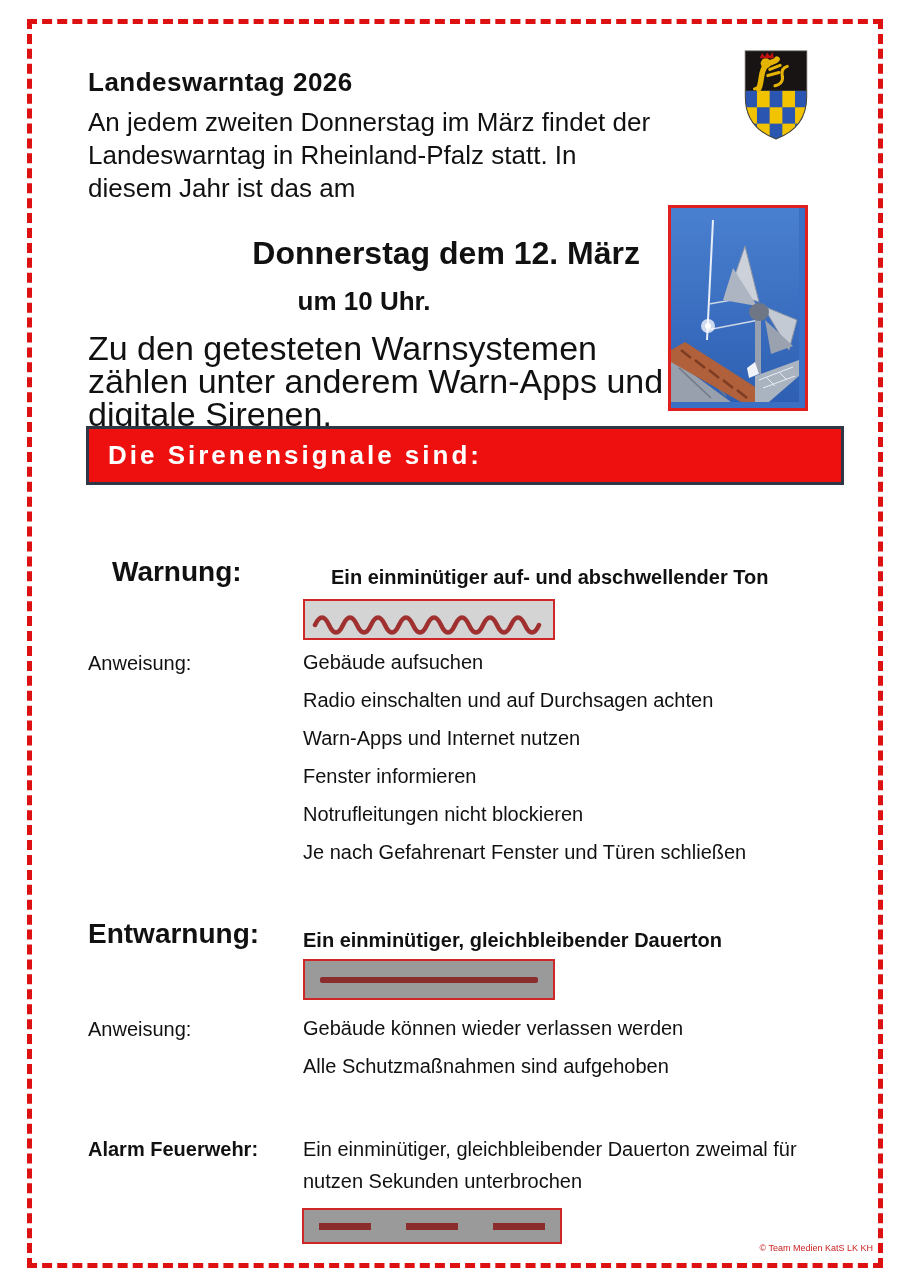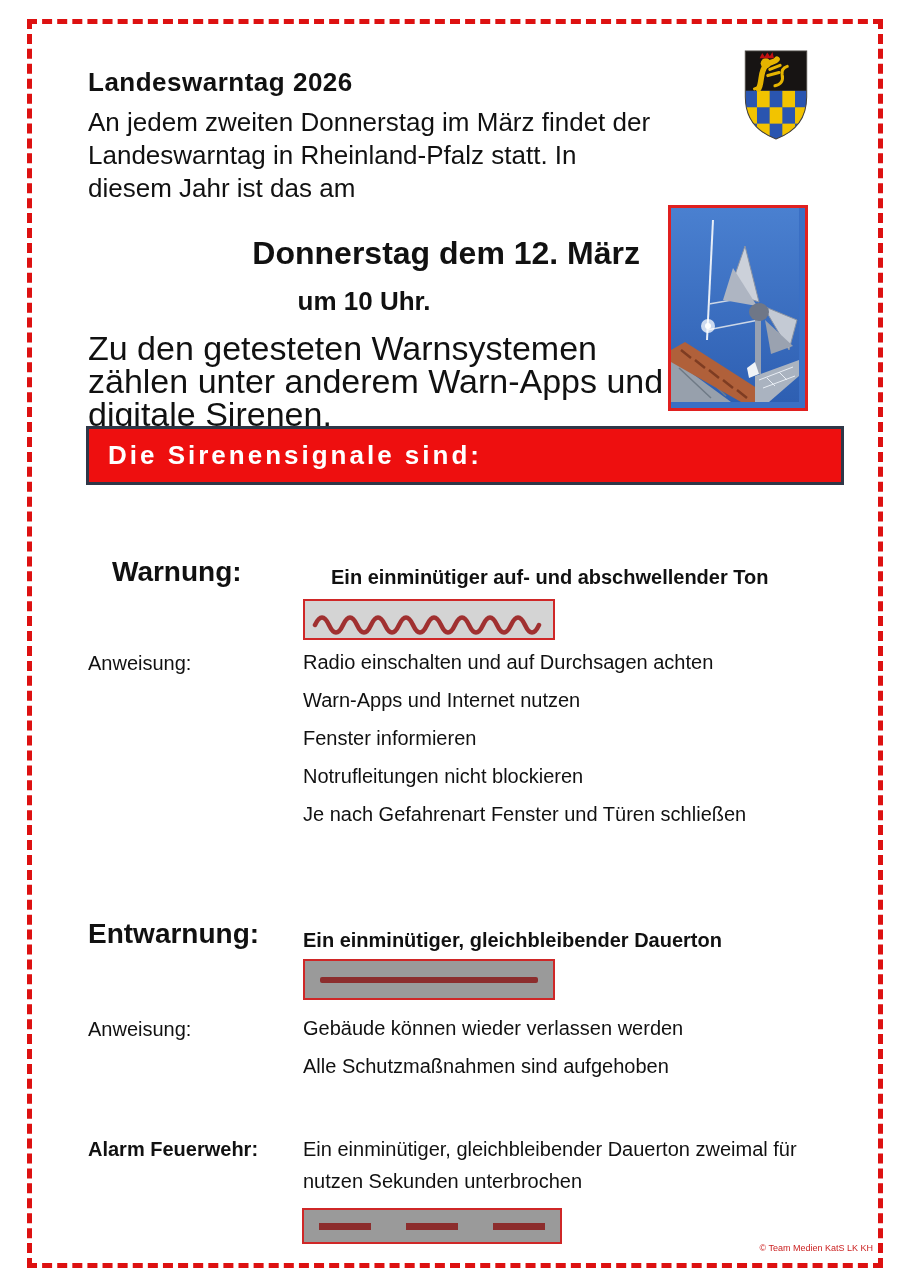--- a/index.html
+++ b/index.html
@@ -121,20 +121,21 @@
 
 <div class="abs sec-heading" style="left:104px;top:556px;margin-left:8px;">Warnung:</div>
 <div class="abs tone" style="left:303px;top:561px;margin-left:28px;">Ein einminütiger auf- und abschwellender Ton</div>
 <div class="abs sigbox wavebox">
   <svg width="240" height="34" viewBox="0 0 240 34">
     <path d="M6,22 q7,-15 14,0 t14,0 t14,0 t14,0 t14,0 t14,0 t14,0 t14,0 t14,0 t14,0 t14,0 t14,0 t14,0 t14,0 t14,0 t14,0" fill="none" stroke="#a03030" stroke-width="4.5" stroke-linecap="round"></path>
   </svg>
 </div>
 <div class="abs label" style="left:88px;top:652px;">Anweisung:</div>
 <div class="abs" style="left:303px;top:652px;">
+  <div class="inst">Gebäude aufsuchen</div>
   <div class="inst">Radio einschalten und auf Durchsagen achten</div>
   <div class="inst">Warn-Apps und Internet nutzen</div>
   <div class="inst">Fenster informieren</div>
   <div class="inst">Notrufleitungen nicht blockieren</div>
   <div class="inst">Je nach Gefahrenart Fenster und Türen schließen</div>
 </div>
 
 <div class="abs sec-heading" style="left:88px;top:918px;">Entwarnung:</div>
 <div class="abs tone" style="left:303px;top:924px;">Ein einminütiger, gleichbleibender Dauerton</div>
 <div class="abs sigbox contbox">

